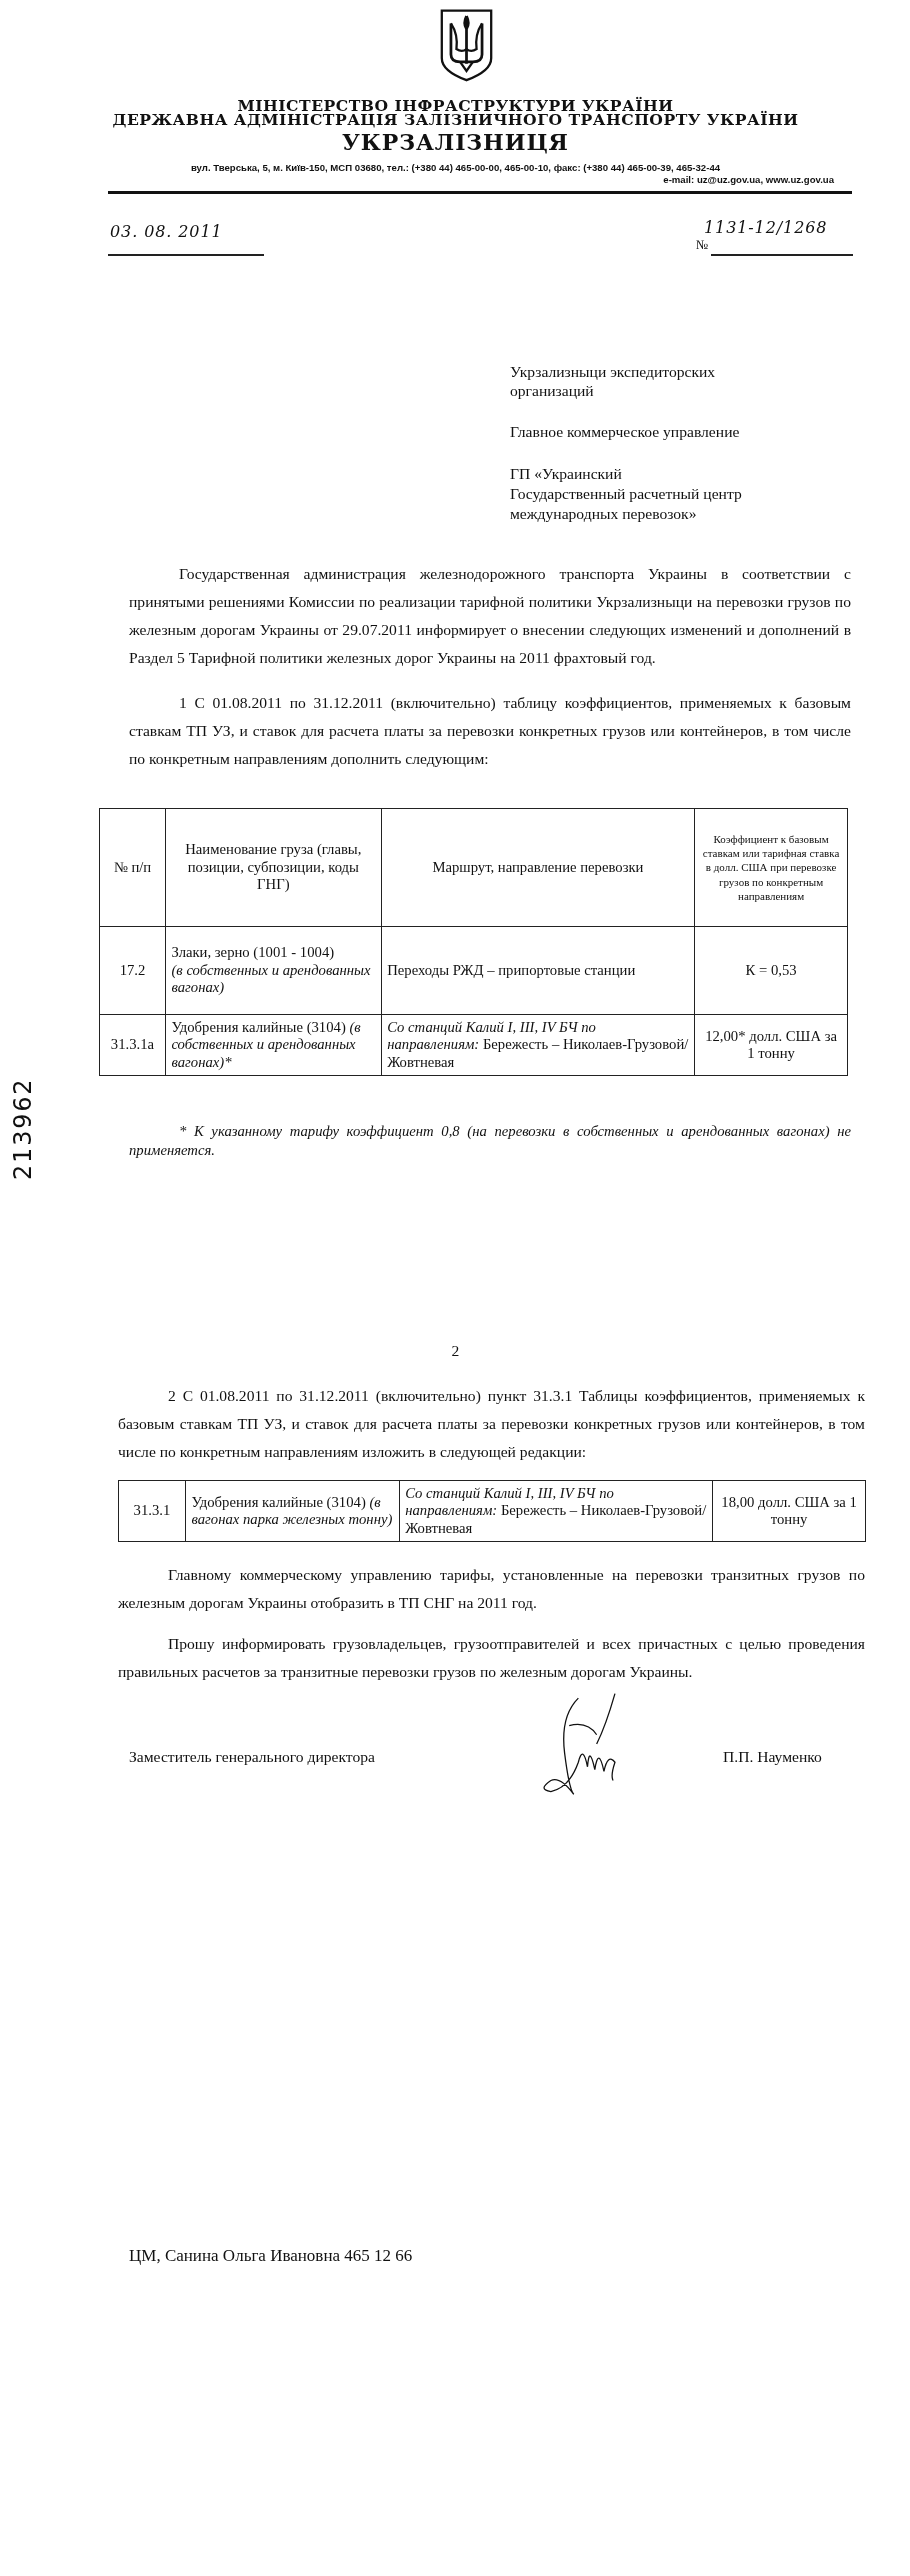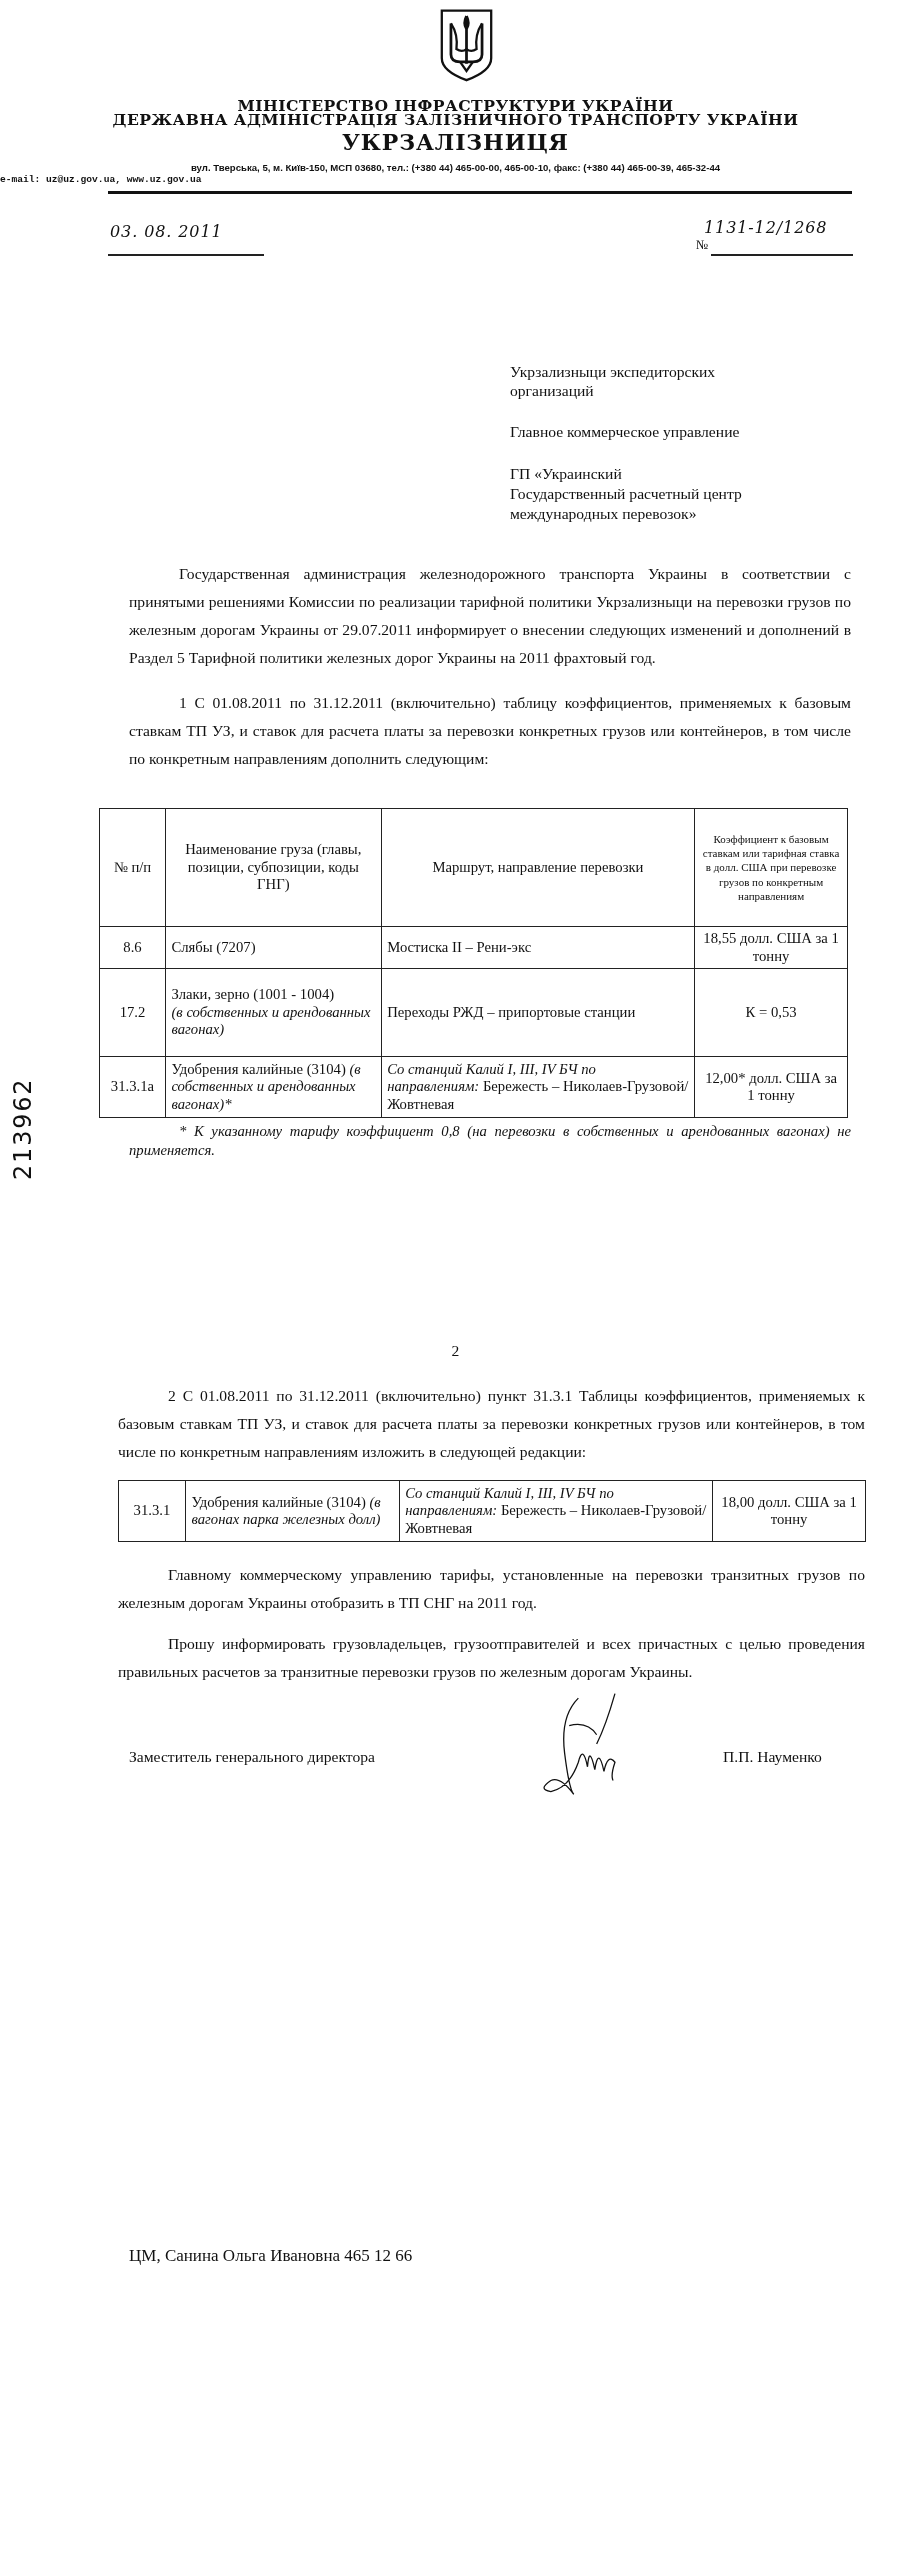--- a/index.html
+++ b/index.html
@@ -7,21 +7,21 @@
          font-family: "Liberation Serif", serif; color: #111; }
   .abs { position: absolute; }
 
   
   .emblem { left: 438px; top: 7.3px; width: 57px; height: 75px; }
   .lh-line { left: 0; width: 911px; text-align: center; font-family: "DejaVu Serif", serif; font-weight: bold; white-space: nowrap; }
   .lh-1 { top: 87px; font-size: 15.6px; letter-spacing: 0.5px; margin-top: 9px; }
   .lh-2 { top: 110px; font-size: 15.6px; letter-spacing: 0.5px; }
   .lh-3 { top: 129px; font-size: 22px; letter-spacing: 0.9px; }
   .lh-addr { top: 162px; left: 0; width: 911px; text-align: center; font-family: "Liberation Sans", sans-serif; font-weight: bold; font-size: 9.6px; white-space: nowrap; }
-  .lh-mail { top: 174px; left: 0; width: 834px; text-align: left; font-family: Liberation Mono, monospace; font-weight: bold; font-size: 9.6px; }
+  .lh-mail { top: 174px; left: 0; width: 834px; text-align: right; font-family: Liberation Sans, sans-serif; font-weight: bold; font-size: 9.6px; }
   .lh-rule { left: 108px; top: 191px; width: 744px; height: 2.8px; background: #111; }
 
   .handwritten { font-family: "DejaVu Serif", serif; font-style: italic; font-size: 16px; letter-spacing: 0.9px; }
   .date { left: 110px; top: 222px; }
   .date-rule { left: 108px; top: 254px; width: 156px; height: 1.8px; background: #222; }
   .regno-label { left: 696px; top: 237px; font-size: 13px; font-family: "Liberation Serif", serif; }
   .regno { left: 686px; top: 218px; margin-left: 18px; }
   .regno-rule { left: 711px; top: 254px; width: 142px; height: 1.8px; background: #222; }
 
   
@@ -92,26 +92,20 @@
       <col style="width:314px">
       <col style="width:153px">
   </colgroup>
   <tbody>
       <tr style="height:118px">
     <th class="center">№ п/п</th>
     <th class="center">Наименование груза (главы, позиции, субпозиции, коды ГНГ)</th>
     <th class="center">Маршрут, направление перевозки</th>
     <th class="center hdr-small">Коэффициент к базовым ставкам или тарифная ставка в долл. США при перевозке грузов по конкретным направлениям</th>
   </tr>
-  <tr style="height:42px">
-    <td class="center">8.6</td>
-    <td>Слябы (7207)</td>
-    <td>Мостиска II – Рени-экс</td>
-    <td class="center">18,55 долл. США за 1 тонну</td>
-  </tr>
   <tr style="height:88px">
     <td class="center">17.2</td>
     <td><span>Злаки, зерно (1001 - 1004)</span><br><span class="it">(в собственных и арендованных вагонах)</span></td>
     <td>Переходы РЖД – припортовые станции</td>
     <td class="center">К = 0,53</td>
   </tr>
   <tr style="height:61px">
     <td class="center">31.3.1а</td>
     <td><span>Удобрения калийные (3104)</span> <span class="it">(в собственных и арендованных вагонах)*</span></td>
     <td><span class="it">Со станций Калий I, III, IV БЧ по направлениям:</span> <span>Бережесть – Николаев-Грузовой/ Жовтневая</span></td>
@@ -131,21 +125,21 @@
 <table class="t" style="left:118px; top:1480px; width:748px;">
   <colgroup>
     <col style="width:67px">
       <col style="width:214px">
       <col style="width:314px">
       <col style="width:153px">
   </colgroup>
   <tbody>
       <tr style="height:61px">
     <td class="center">31.3.1</td>
-    <td><span>Удобрения калийные (3104)</span> <span class="it">(в вагонах парка железных долл)</span></td>
+    <td><span>Удобрения калийные (3104)</span> <span class="it">(в вагонах парка железных тонну)</span></td>
     <td><span class="it">Со станций Калий I, III, IV БЧ по направлениям:</span> <span>Бережесть – Николаев-Грузовой/ Жовтневая</span></td>
     <td class="center">18,00 долл. США за 1 тонну</td>
   </tr>
 </tbody>
   </table>
 
 <div class="abs para" style="top:1561px; left:118px; width:747px;"><span class="indent"></span><span>Главному коммерческому управлению тарифы, установленные на перевозки транзитных грузов по железным дорогам Украины отобразить в ТП СНГ на 2011 год.</span></div>
 <div class="abs para" style="top:1630px; left:118px; width:747px;"><span class="indent"></span><span>Прошу информировать грузовладельцев, грузоотправителей и всех причастных с целью проведения правильных расчетов за транзитные перевозки грузов по железным дорогам Украины.</span></div>
 
 <div class="abs sig-title">Заместитель генерального директора</div>

